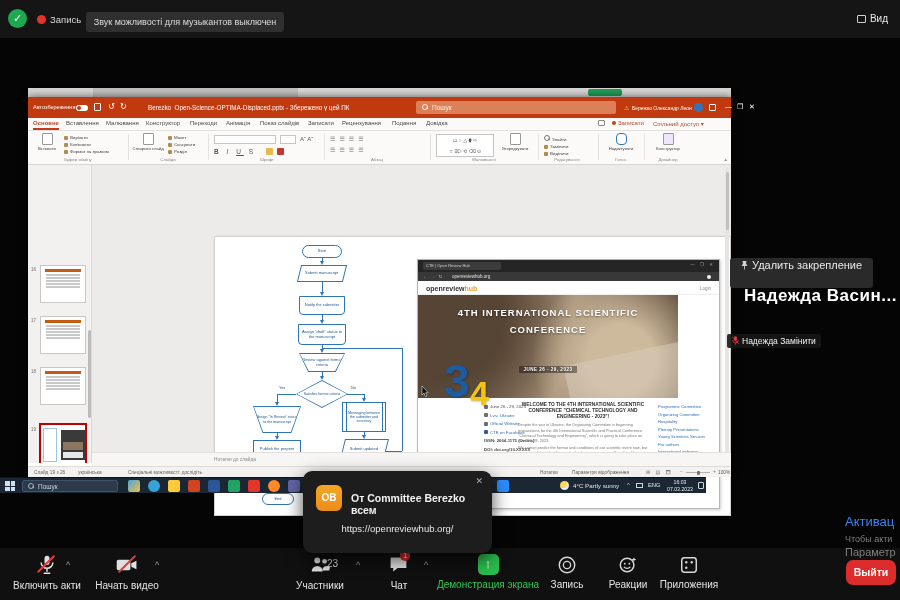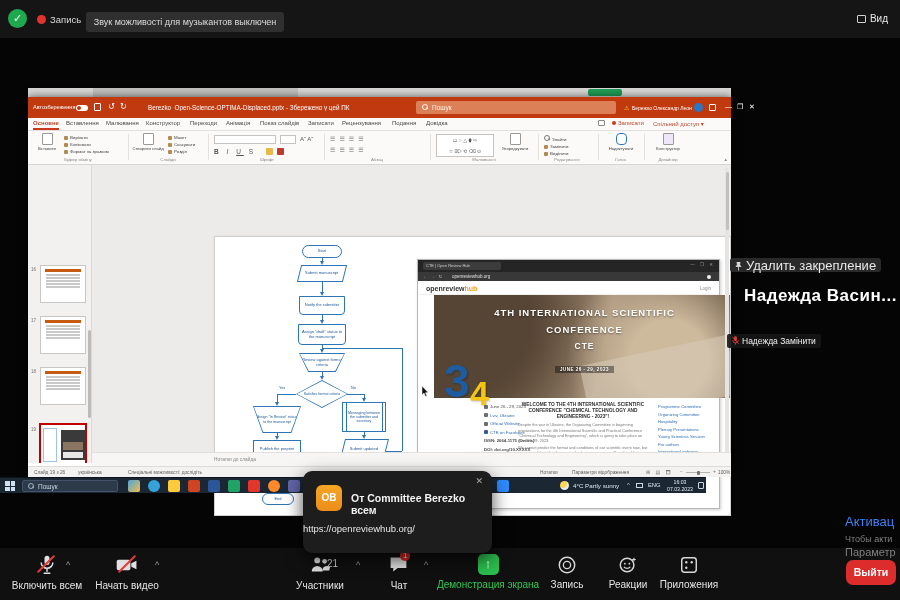--- a/index.html
+++ b/index.html
@@ -32,21 +32,21 @@
   
   .fn{position:absolute;border:1px solid #2E75B6;background:#fff;color:#215A96;font-size:4px;line-height:1.12;display:flex;align-items:center;justify-content:center;text-align:center;padding:1px;}
   .fl{position:absolute;background:#2E75B6;}
   .ah{position:absolute;width:0;height:0;border-left:2.5px solid transparent;border-right:2.5px solid transparent;border-top:4px solid #2E75B6;}
   .so{position:absolute;background:#2E75B6;}
   .si{position:absolute;inset:1px;background:#fff;display:flex;align-items:center;justify-content:center;text-align:center;color:#215A96;font-size:4px;line-height:1.12;padding:1px;}
   .trap{clip-path:polygon(0 0,100% 0,80% 100%,20% 100%);}
   .diam{clip-path:polygon(50% 0,100% 50%,50% 100%,0 50%);}
   
   .site{position:absolute;left:202px;top:22px;width:303px;height:250px;background:#fff;border:1px solid #b9b7b5;box-shadow:1px 1px 3px rgba(0,0,0,.2);}
-  .hero{position:absolute;left:16px;top:35px;width:301px;height:103px;overflow:hidden;
+  .hero{position:absolute;left:0;top:35px;width:260px;height:103px;overflow:hidden;
     background:radial-gradient(circle at 78% 62%,#cdb99c 0 16%,rgba(0,0,0,0) 42%),
                radial-gradient(circle at 12% 28%,#564434 0 22%,rgba(0,0,0,0) 52%),
                linear-gradient(102deg,#4d3e2f,#86725c 34%,#a8937a 56%,#6f5d4a 80%,#554636);}
   .hero::after{content:"";position:absolute;left:150px;top:55px;width:150px;height:60px;background:#d8ccba;transform:rotate(-12deg);opacity:.55;}
   .htx{position:absolute;width:100%;text-align:center;color:#fff;font-weight:800;letter-spacing:1px;z-index:2;text-shadow:0 1px 2px rgba(0,0,0,.45);}
   .irow{position:relative;height:8.5px;font-size:4.3px;color:#4a4a4a;white-space:nowrap;}
   .irow i{display:inline-block;width:4px;height:4px;background:#6d6d6d;border-radius:1px;margin-right:2px;vertical-align:middle;}
   .blue{color:#2F6DB5;}
   .wlink{font-size:4.2px;color:#2F6DB5;line-height:1.2;margin-bottom:2.5px;}
   
@@ -294,21 +294,20 @@
             <span class="abs" style="left:34px;top:2px;color:#E0E0E0;font-size:4.5px;">openreviewhub.org</span>
             <span class="abs" style="right:8px;top:2.5px;width:4px;height:4px;background:#f0f0f0;border-radius:50%;"></span>
           </div>
           <div class="abs" style="left:0;top:21px;width:301px;height:14px;background:#fff;border-bottom:1px solid #eee;">
             <span class="abs" style="left:8px;top:4px;font-size:7px;font-weight:800;"><span style="color:#333;">openreview</span><span style="color:#F59B1E;">hub</span></span>
             <span class="abs" style="right:8px;top:5px;font-size:4.5px;color:#888;">Login</span>
           </div>
           <div class="hero">
             <div class="htx" style="top:12px;font-size:9.5px;">4TH INTERNATIONAL SCIENTIFIC</div>
             <div class="htx" style="top:29px;font-size:9.5px;">CONFERENCE</div>
-            <div class="htx" style="top:46px;font-size:8.5px;">CTE</div>
             <div class="htx" style="top:62px;font-weight:600;letter-spacing:.5px;"><span style="display:inline-block;background:rgba(0,0,0,.38);font-size:4.5px;padding:1px 5px;">JUNE 26 - 29, 2023</span></div>
           </div>
           <span class="abs" style="left:26px;top:98px;font-size:46px;font-weight:900;color:#1D5CA0;z-index:3;line-height:1;text-shadow:1px 1px 2px rgba(0,0,0,.25);">3</span>
           <span class="abs" style="left:52px;top:116px;font-size:34px;font-weight:900;color:#F3C411;z-index:4;line-height:1;text-shadow:1px 1px 2px rgba(0,0,0,.25);">4</span>
           <div class="abs" style="left:0;top:138px;width:301px;height:110px;background:#fff;">
             <div class="abs" style="left:66px;top:6px;width:86px;">
               <div class="irow"><i></i><span>June 26 - 29, 2023</span></div>
               <div class="irow blue"><i></i><span>Lviv, Ukraine</span></div>
               <div class="irow blue"><i></i><span>Official Website</span></div>
               <div class="irow blue"><i style="background:#3b5998;"></i><span>CTE on Facebook</span></div>
@@ -388,21 +387,21 @@
     <span class="appic" style="left:497px;background:#2D8CFF;"></span>
     <span class="abs" style="left:560px;top:3px;width:9px;height:9px;border-radius:50%;background:radial-gradient(circle at 35% 35%,#FFD75E 0 45%,#E8EDF2 50%);"></span>
     <span class="abs" style="left:573px;top:4px;font-size:6.2px;color:#DCE6F0;">4°C  Partly sunny</span>
     <span class="abs" style="left:627px;top:4px;font-size:6px;color:#C9D6E4;">^</span>
     <span class="abs" style="left:636px;top:5px;width:7px;height:5px;border:1px solid #C9D6E4;"></span>
     <span class="abs" style="left:648px;top:4px;font-size:5.8px;color:#DCE6F0;">ENG</span>
     <span class="abs" style="left:664px;top:1px;width:32px;font-size:5.2px;line-height:1.25;color:#DCE6F0;text-align:center;"><span>16:03</span><br><span>07.03.2023</span></span>
     <span class="abs" style="left:698px;top:4px;width:6px;height:7px;border:1px solid #C9D6E4;border-radius:1px;"></span>
   </div>
 
-  <div class="abs pill" style="left:730px;top:258px;height:14px;padding:0 5px;font-size:13px;line-height:15px;">
+  <div class="abs pill" style="left:730px;top:258px;height:30px;padding:0 11px;font-size:11px;line-height:15px;">
     <svg width="7" height="9" viewBox="0 0 7 9" style="display:inline-block;vertical-align:-1px;margin-right:4px;">
         <path d="M2 0 H5 L4.6 3 L6 4.5 H1 L2.4 3 Z M3.5 4.5 V8.5" stroke="#ddd" stroke-width="0.8" fill="#ddd"></path>
       </svg><span>Удалить закрепление</span>
   </div>
   <div class="abs" style="left:744px;top:286px;width:156px;font-size:17px;font-weight:700;color:#fff;letter-spacing:.5px;">Надежда Васин...</div>
   <div class="abs" style="left:727px;top:334px;height:14px;background:rgba(22,22,22,.9);border-radius:2px;padding:0 5px;font-size:8.5px;line-height:14px;color:#EFEFEF;">
     <svg width="7" height="9" viewBox="0 0 10 13" style="display:inline-block;vertical-align:-1px;margin-right:3px;">
         <rect x="3" y="0.5" width="4" height="7" rx="2" fill="#E23B3B"></rect>
         <path d="M1 6 a4 4 0 0 0 8 0 M5 10 v2.5" stroke="#E23B3B" stroke-width="1.2" fill="none"></path>
         <line x1="0.5" y1="1" x2="9.5" y2="11.5" stroke="#E23B3B" stroke-width="1.2"></line>
@@ -410,33 +409,33 @@
   </div>
 
   <div class="abs" style="left:845px;top:514px;color:#3b82f6;font-size:13px;z-index:9;">Активац</div>
   <div class="abs" style="left:845px;top:534px;color:#7F7F7F;font-size:9px;z-index:9;">Чтобы акти</div>
   <div class="abs" style="left:845px;top:546px;color:#7F7F7F;font-size:11px;z-index:9;">Параметр</div>
 
   <div class="popup">
     <span class="abs" style="right:9px;top:5px;color:#AAA;font-size:9px;">✕</span>
     <div class="abs" style="left:13px;top:14px;width:26px;height:26px;border-radius:6px;background:linear-gradient(#F5A623,#ED8C1B);color:#fff;font-size:10px;font-weight:800;line-height:26px;text-align:center;">OB</div>
     <div class="abs" style="left:48px;top:21px;font-size:10.5px;font-weight:700;color:#F2F2F2;">От Committee Berezko всем</div>
-    <div class="abs" style="left:0;top:52px;width:189px;text-align:left;font-size:9.5px;color:#E6E6E6;">https://openreviewhub.org/</div>
+    <div class="abs" style="left:0;top:52px;width:189px;text-align:center;font-size:9.5px;color:#E6E6E6;">https://openreviewhub.org/</div>
   </div>
 
   <div class="ztb">
     <div class="tb" style="left:4px;width:86px;">
       <div style="position:relative;width:20px;height:22px;margin:0 auto;">
         <svg width="20" height="22" viewBox="0 0 24 26">
             <rect x="9" y="2" width="6" height="11" rx="3" fill="#E0E0E0"></rect>
             <path d="M5 10 a7 7 0 0 0 14 0 M12 17 v4 M8 23 h8" stroke="#E0E0E0" stroke-width="1.8" fill="none"></path>
           </svg>
         <i class="slash"></i>
       </div>
-      <div class="tb-label">Включить всем</div>
+      <div class="tb-label">Включить акти</div>
     </div>
     <span class="chev" style="left:66px;top:12px;">^</span>
 
     <div class="tb" style="left:92px;width:70px;">
       <div style="position:relative;width:24px;height:22px;margin:0 auto;">
         <svg width="24" height="22" viewBox="0 0 28 24">
             <rect x="2" y="6" width="16" height="12" rx="2" fill="#E0E0E0"></rect>
             <path d="M19 10 l6-3 v10 l-6-3 z" fill="#E0E0E0"></path>
           </svg>
         <i class="slash" style="left:11px;"></i>
@@ -446,21 +445,21 @@
     <span class="chev" style="left:155px;top:12px;">^</span>
 
     <div class="tb" style="left:284px;width:72px;">
       <div style="position:relative;width:34px;height:22px;margin:0 auto;">
         <svg width="22" height="22" viewBox="0 0 24 24" style="display:inline-block;">
             <circle cx="9" cy="7" r="3.2" fill="#E0E0E0"></circle>
             <path d="M3 19 a6 6 0 0 1 12 0 z" fill="#E0E0E0"></path>
             <circle cx="17" cy="8" r="2.6" fill="#E0E0E0"></circle>
             <path d="M14.5 18 a5 5 0 0 1 8.5-3.5 l-1 3.5 z" fill="#E0E0E0"></path>
           </svg>
-        <span class="abs" style="left:24px;top:4px;font-size:10px;color:#D8D8D8;">21</span>
+        <span class="abs" style="left:24px;top:4px;font-size:10px;color:#D8D8D8;">23</span>
       </div>
       <div class="tb-label">Участники</div>
     </div>
     <span class="chev" style="left:356px;top:12px;">^</span>
 
     <div class="tb" style="left:376px;width:46px;">
       <div style="position:relative;width:22px;height:22px;margin:0 auto;">
         <svg width="21" height="21" viewBox="0 0 24 24">
             <path d="M3 4 h18 v12 h-10 l-5 4 v-4 h-3 z" fill="#E0E0E0"></path>
           </svg>

